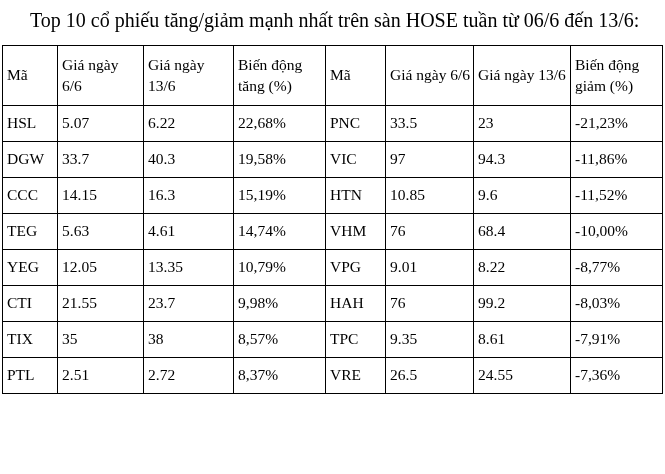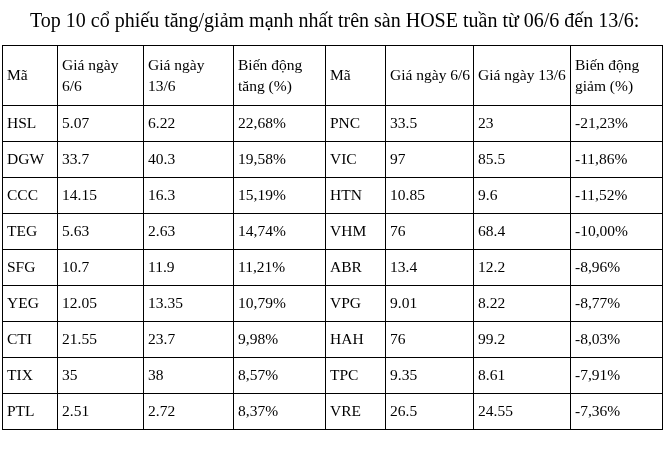--- a/index.html
+++ b/index.html
@@ -86,52 +86,42 @@
       <td>23</td>
       <td>-21,23%</td>
     </tr>
     <tr>
       <td>DGW</td>
       <td>33.7</td>
       <td>40.3</td>
       <td>19,58%</td>
       <td>VIC</td>
       <td>97</td>
-      <td>85.5</td>
+      <td>94.3</td>
       <td>-11,86%</td>
     </tr>
     <tr>
       <td>CCC</td>
       <td>14.15</td>
       <td>16.3</td>
       <td>15,19%</td>
       <td>HTN</td>
       <td>10.85</td>
       <td>9.6</td>
       <td>-11,52%</td>
     </tr>
     <tr>
       <td>TEG</td>
       <td>5.63</td>
-      <td>2.63</td>
+      <td>4.61</td>
       <td>14,74%</td>
       <td>VHM</td>
       <td>76</td>
       <td>68.4</td>
       <td>-10,00%</td>
-    </tr>
-    <tr>
-      <td>SFG</td>
-      <td>10.7</td>
-      <td>11.9</td>
-      <td>11,21%</td>
-      <td>ABR</td>
-      <td>13.4</td>
-      <td>12.2</td>
-      <td>-8,96%</td>
     </tr>
     <tr>
       <td>YEG</td>
       <td>12.05</td>
       <td>13.35</td>
       <td>10,79%</td>
       <td>VPG</td>
       <td>9.01</td>
       <td>8.22</td>
       <td>-8,77%</td>

